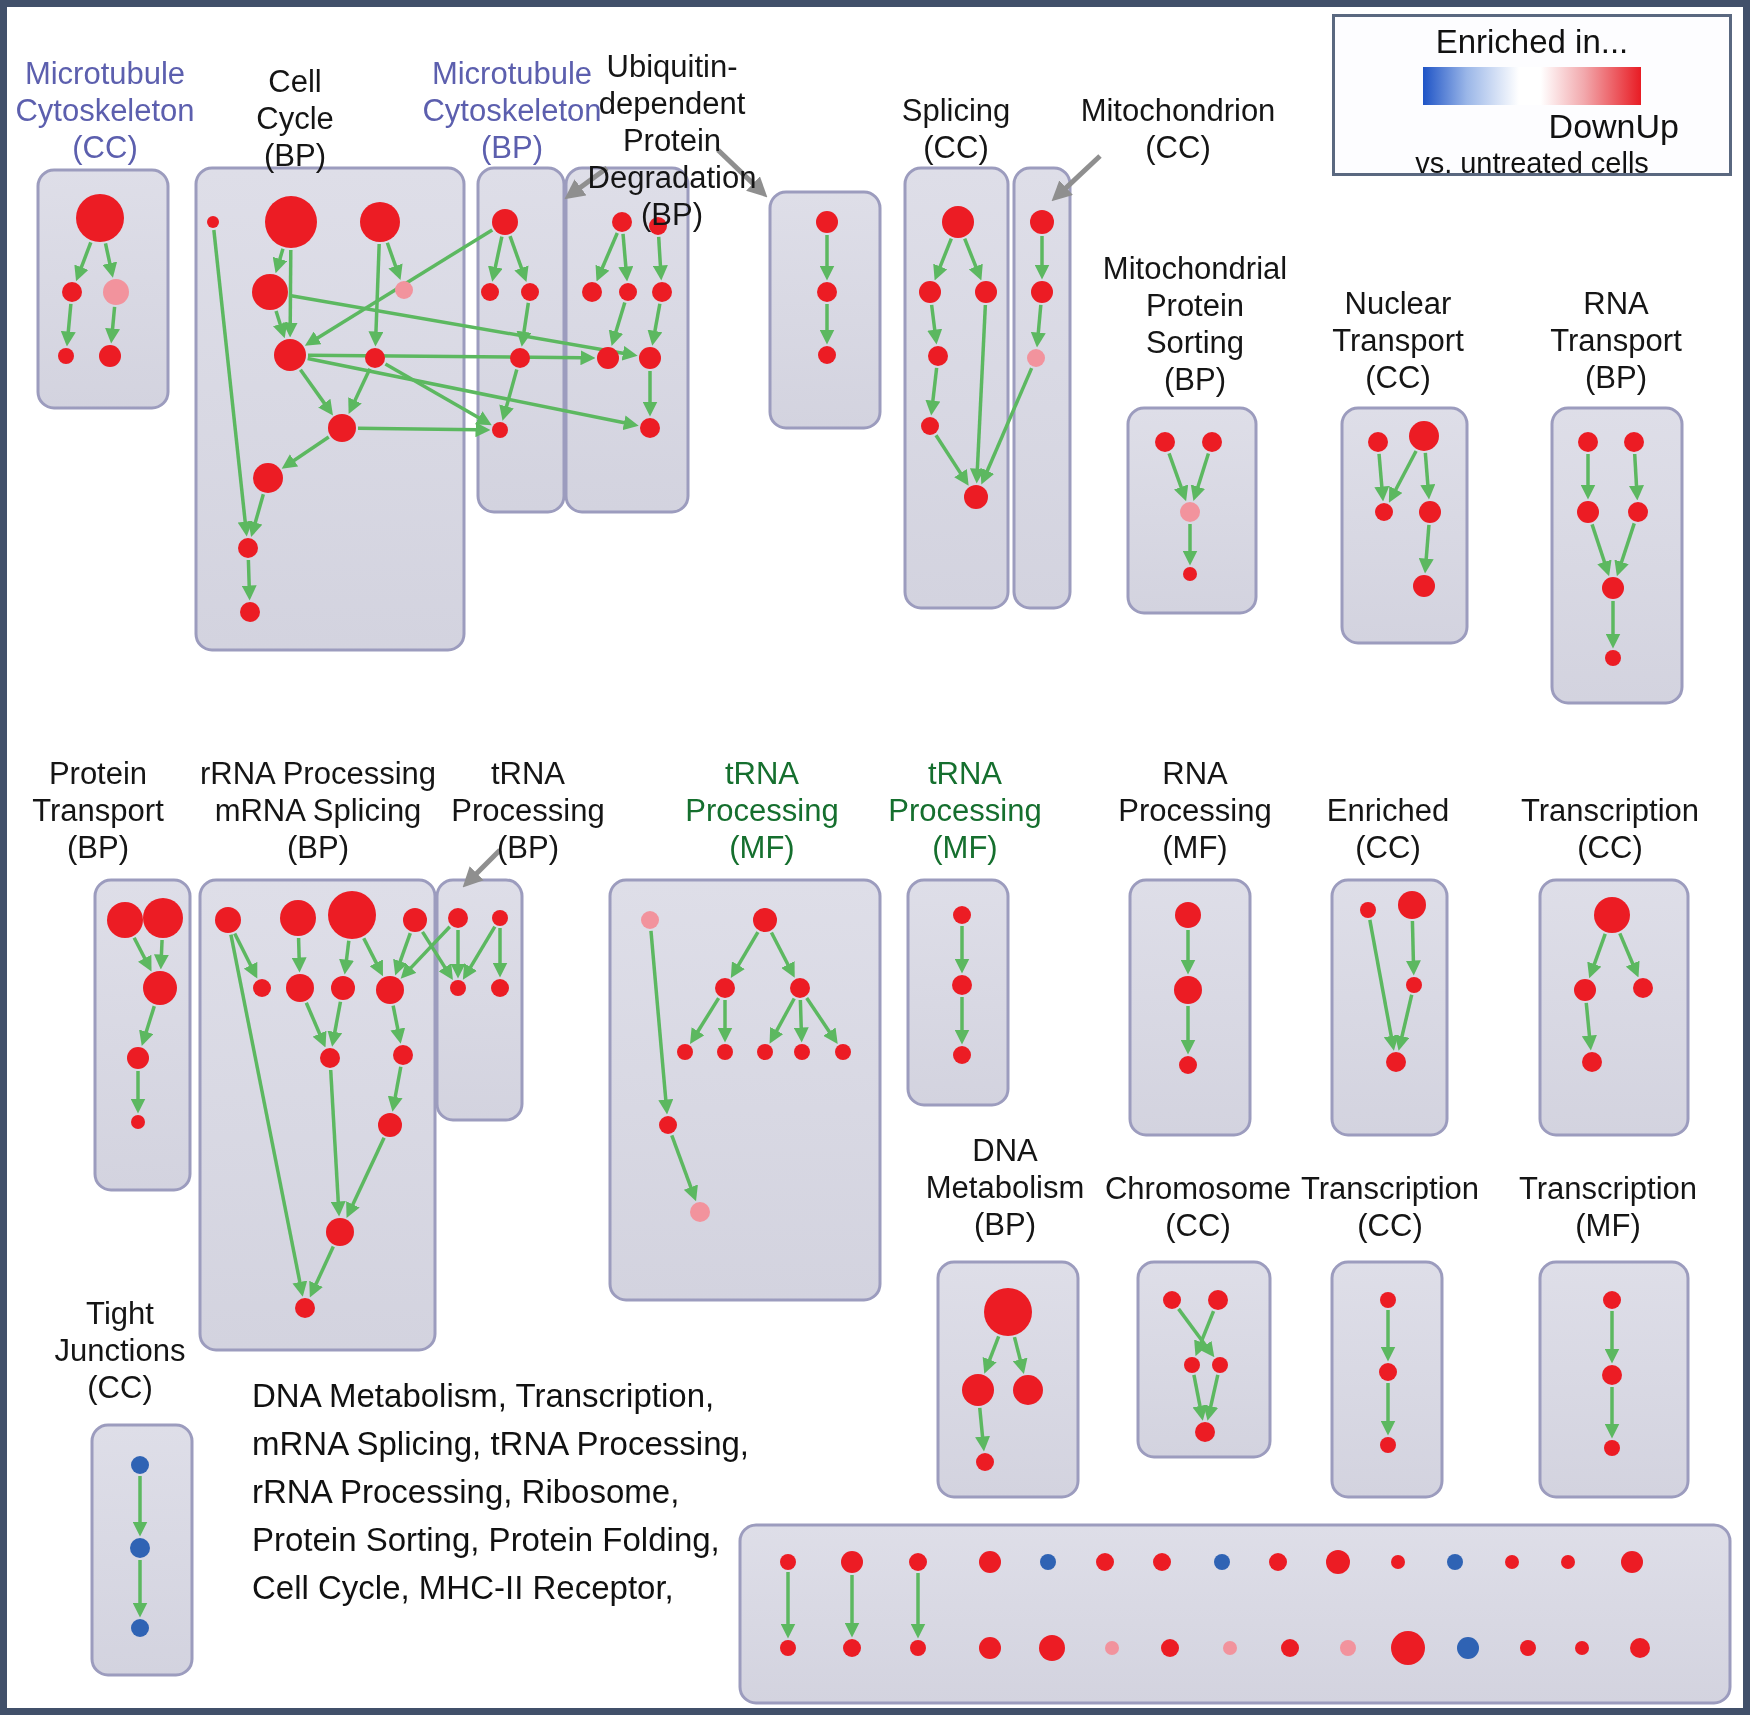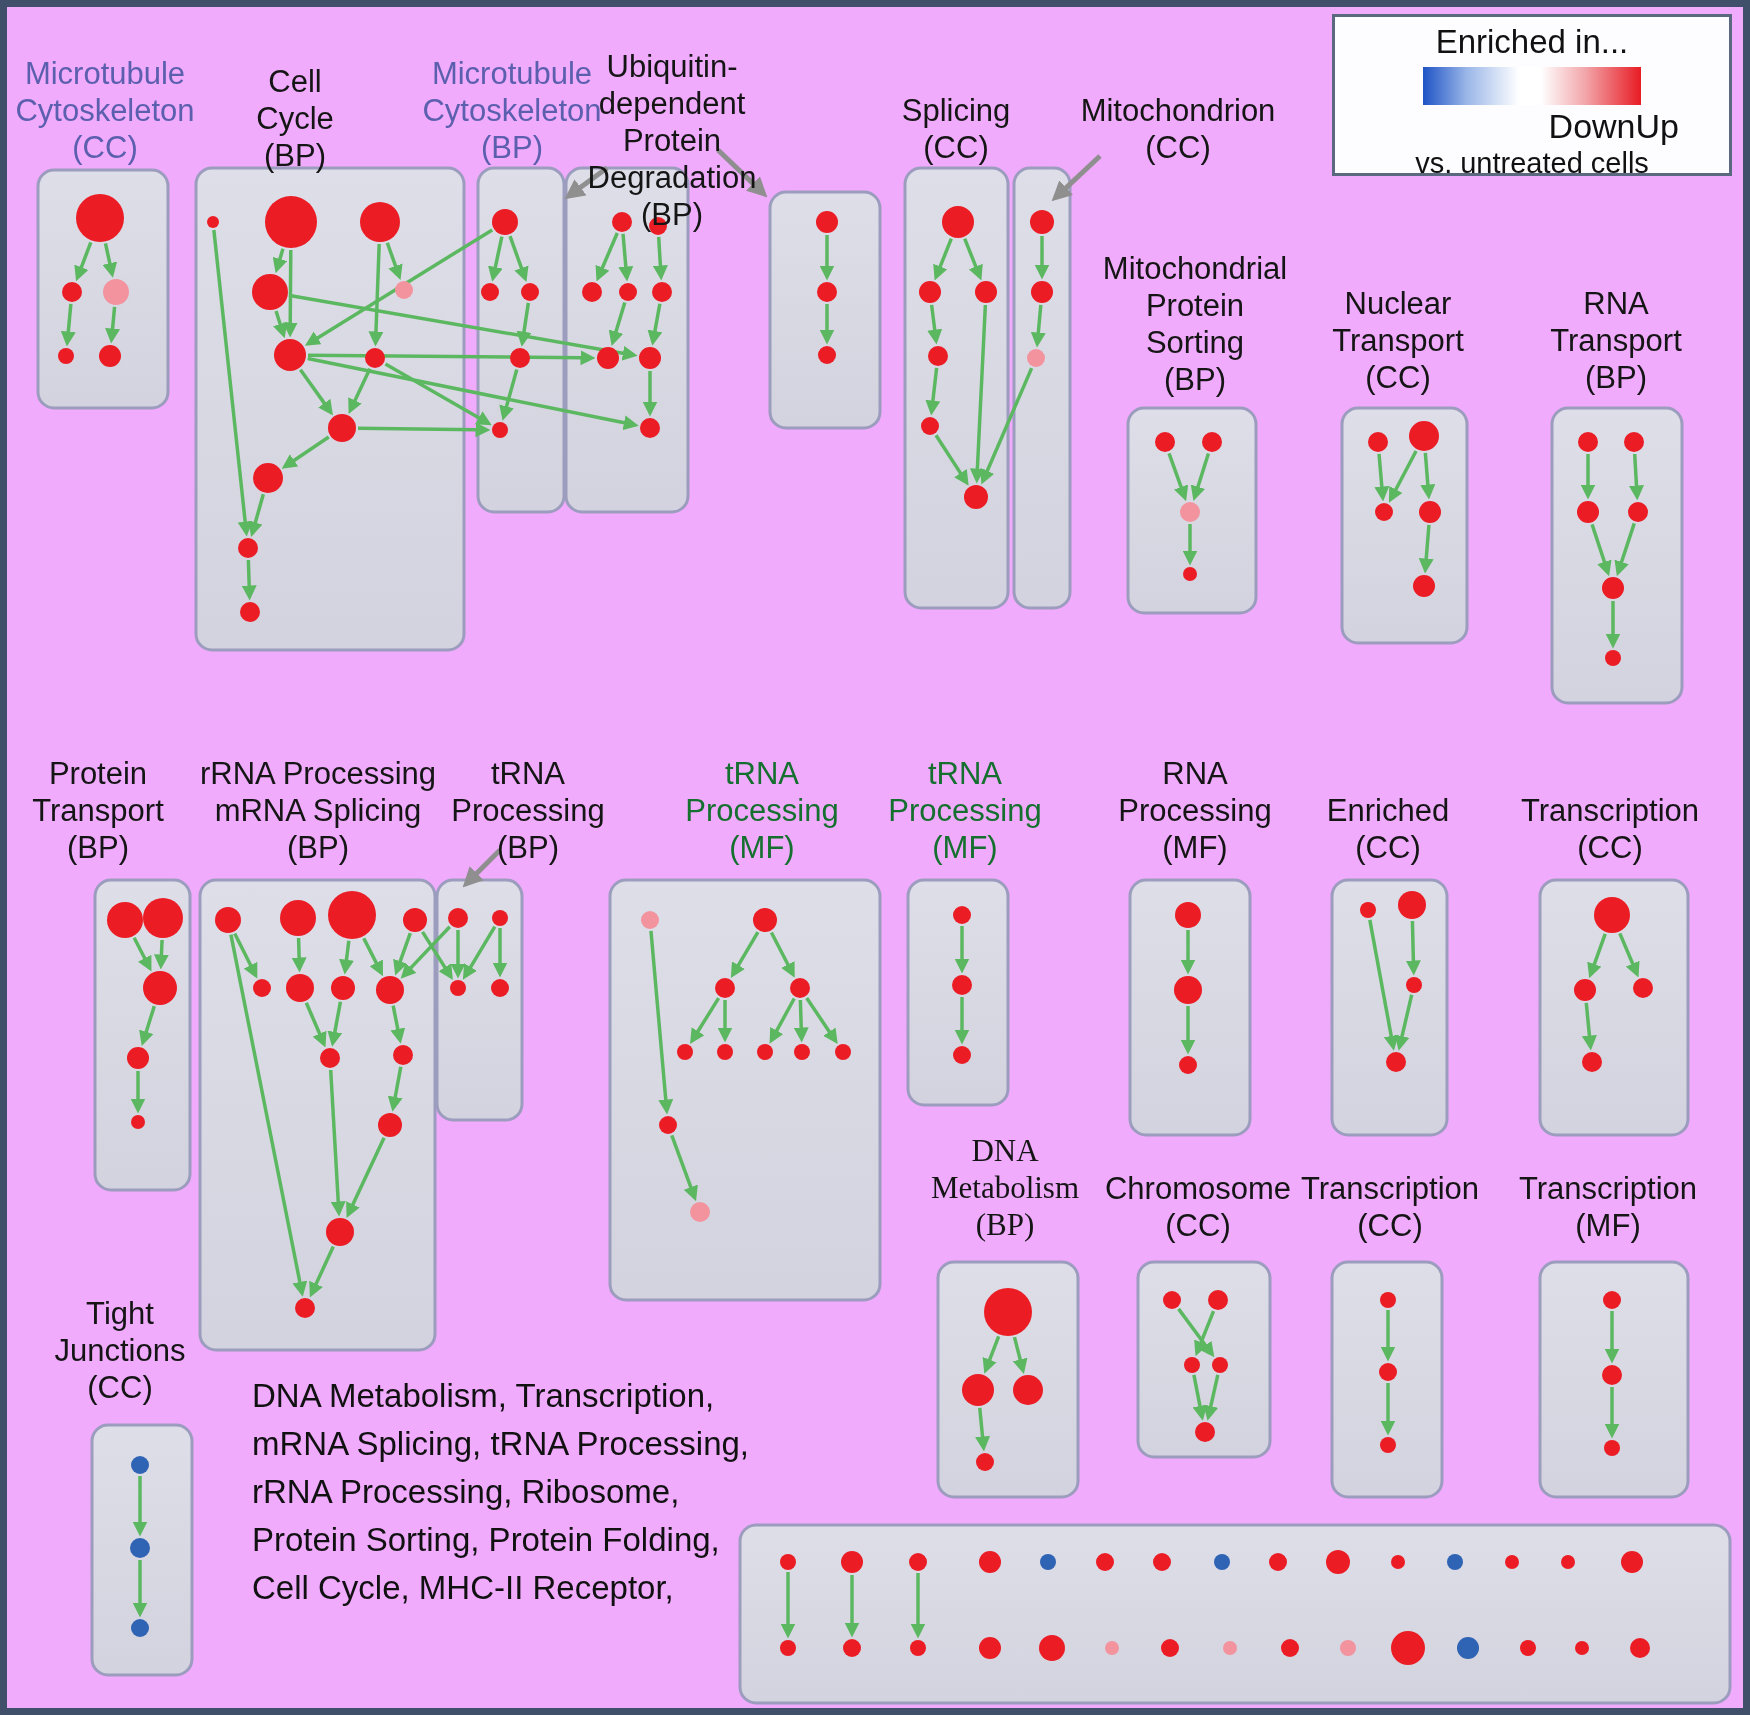--- a/index.html
+++ b/index.html
@@ -1,16 +1,16 @@
 <!DOCTYPE html>
 <html><head>
 <meta charset="utf-8">
 <style>
   html,body{margin:0;padding:0;background:#c7c7e3;}
-  .canvas{position:relative;width:1750px;height:1715px;background:#f0abfc;overflow:hidden;
+  .canvas{position:relative;width:1750px;height:1715px;background:#ffffff;overflow:hidden;
           font-family:"Liberation Sans","DejaVu Sans",sans-serif;}
   #diagram{position:absolute;left:0;top:0;}
   #labels{position:absolute;inset:0;pointer-events:none;}
   .cluster-label{position:absolute;transform:translateX(-50%);text-align:center;
                  font-size:31px;line-height:37px;white-space:nowrap;}
   .frame{position:absolute;inset:0;border:7px solid #41506a;pointer-events:none;}
   .legend{position:absolute;left:1332px;top:14px;width:400px;height:162px;background:#fdfdff;
           border:3px solid #5a6880;box-sizing:border-box;text-align:center;color:#111;}
   .legend-title{font-size:33px;margin-top:6px;}
   .legend-gradient{width:218px;height:38px;margin:6px auto 2px;}
@@ -410,21 +410,21 @@
         <div>(MF)</div>
       </div>
       <div class="cluster-label" style="left: 1388px; top: 792px; color: rgb(21, 21, 21);">
         <div>Enriched</div>
         <div>(CC)</div>
       </div>
       <div class="cluster-label" style="left: 1610px; top: 792px; color: rgb(21, 21, 21);">
         <div>Transcription</div>
         <div>(CC)</div>
       </div>
-      <div class="cluster-label" style="left: 1005px; top: 1132px; color: rgb(21, 21, 21); font-family: Liberation Serif, serif;">
+      <div class="cluster-label" style="left: 1005px; top: 1132px; color: rgb(21, 21, 21);">
         <div>DNA</div>
         <div>Metabolism</div>
         <div>(BP)</div>
       </div>
       <div class="cluster-label" style="left: 1198px; top: 1170px; color: rgb(21, 21, 21);">
         <div>Chromosome</div>
         <div>(CC)</div>
       </div>
       <div class="cluster-label" style="left: 1390px; top: 1170px; color: rgb(21, 21, 21);">
         <div>Transcription</div>

